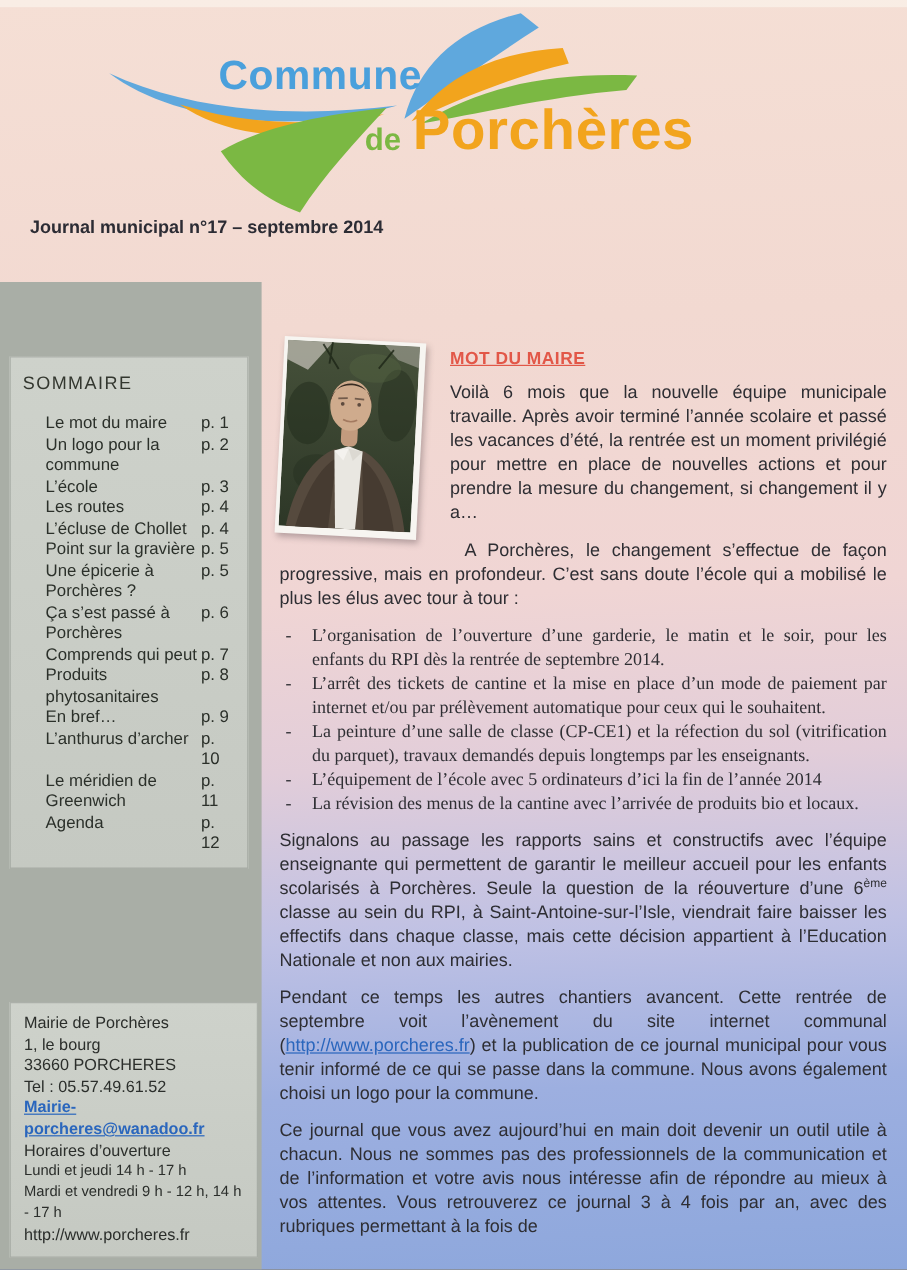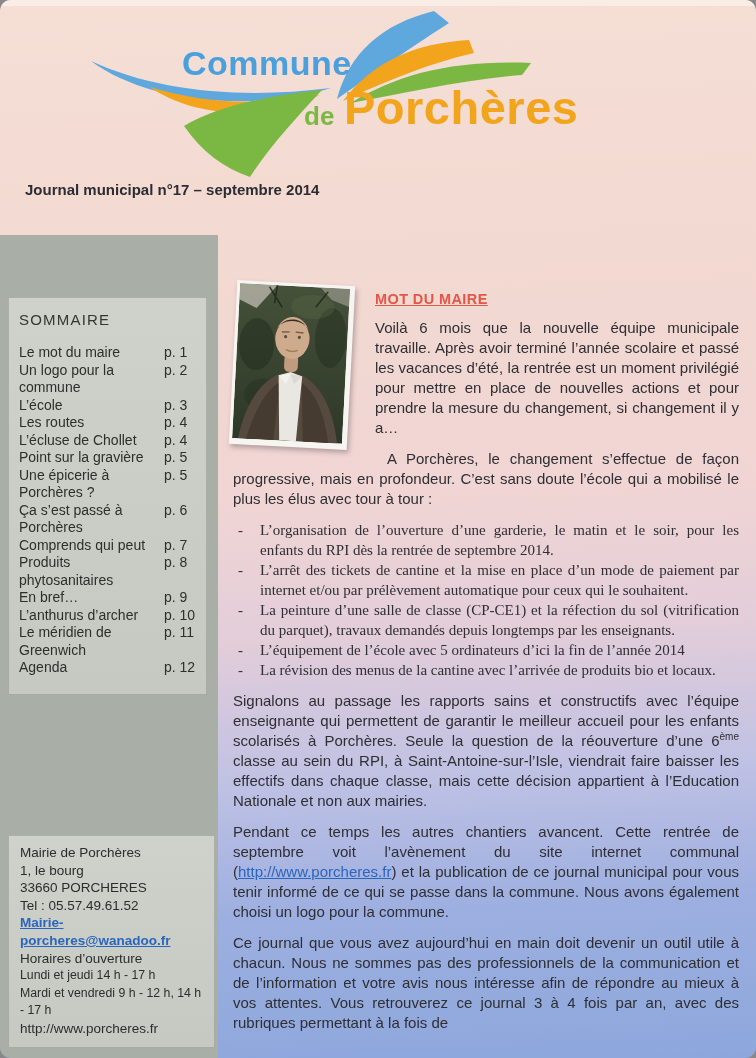--- a/index.html
+++ b/index.html
@@ -5,21 +5,20 @@
 <style>
   * { margin:0; padding:0; box-sizing:border-box; }
   html,body { background:#888; }
   body { font-family:"Liberation Sans", sans-serif; }
   .page{
     position:relative; width:756px; height:1058px; margin:0 auto; overflow:hidden;
     background:linear-gradient(177.5deg,
       #f5dfd5 0%, #f2d9d1 26%, #f0d5d4 47%, #e2cdd9 60%,
       #bfc1e4 73%, #9dafe0 85%, #8da7dc 100%);
     color:#2e2e33;
-    border-radius:11px;
   }
   .top-edge{ position:absolute; top:0; left:0; right:0; height:6px;
     background:#faf1e9; opacity:.75; }
 
   
   .logo-glyph{ position:absolute; left:0; top:0; width:756px; height:200px; }
   .logo-word{ position:absolute; font-weight:bold; white-space:nowrap; }
   .logo-commune{ left:182px; top:44px; font-size:34px; letter-spacing:.5px; color:#4aa0dc; }
   .logo-de{ left:304px; top:101px; font-size:26px; color:#7bb843; }
   .logo-porcheres{ left:344px; top:80px; font-size:47px; letter-spacing:.5px; color:#f2a41d; }
@@ -30,21 +29,21 @@
   .sidebar{ position:absolute; left:0; top:235px; width:218px; height:947px;
     background:#a9aea6; }
   .panel{ background:linear-gradient(180deg,#ced2cb 0%,#c5c9c2 100%);
     box-shadow:inset 0 0 0 1px rgba(110,115,108,.35); }
   .sommaire-box{ position:absolute; left:8px; top:62px; width:199px;
     min-height:398px; padding:14px 11px 12px 11px; }
   .sommaire-title{ font-size:15px; letter-spacing:1.2px; color:#33372f;
     margin-bottom:16px; }
   .toc-row{ display:flex; align-items:flex-start; font-size:14px;
     line-height:17.5px; color:#2b302a; }
-  .toc-label{ width:145px; }
+  .toc-label{ width:145px;margin-left:19px; }
   .toc-page{ width:32px; }
   .contact-box{ position:absolute; left:8px; top:600px; width:207px;
     padding:9px 12px 10px 12px; font-size:13.5px; line-height:17.6px;
     color:#2b2e2b; }
   .contact-box .small{ font-size:12.3px; }
   .doc-link{ color:#2a66bd; text-decoration:underline; cursor:pointer; }
   .contact-email{ font-weight:bold; }
 
   
   .content{ position:absolute; left:233px; top:283px; width:506px; }

